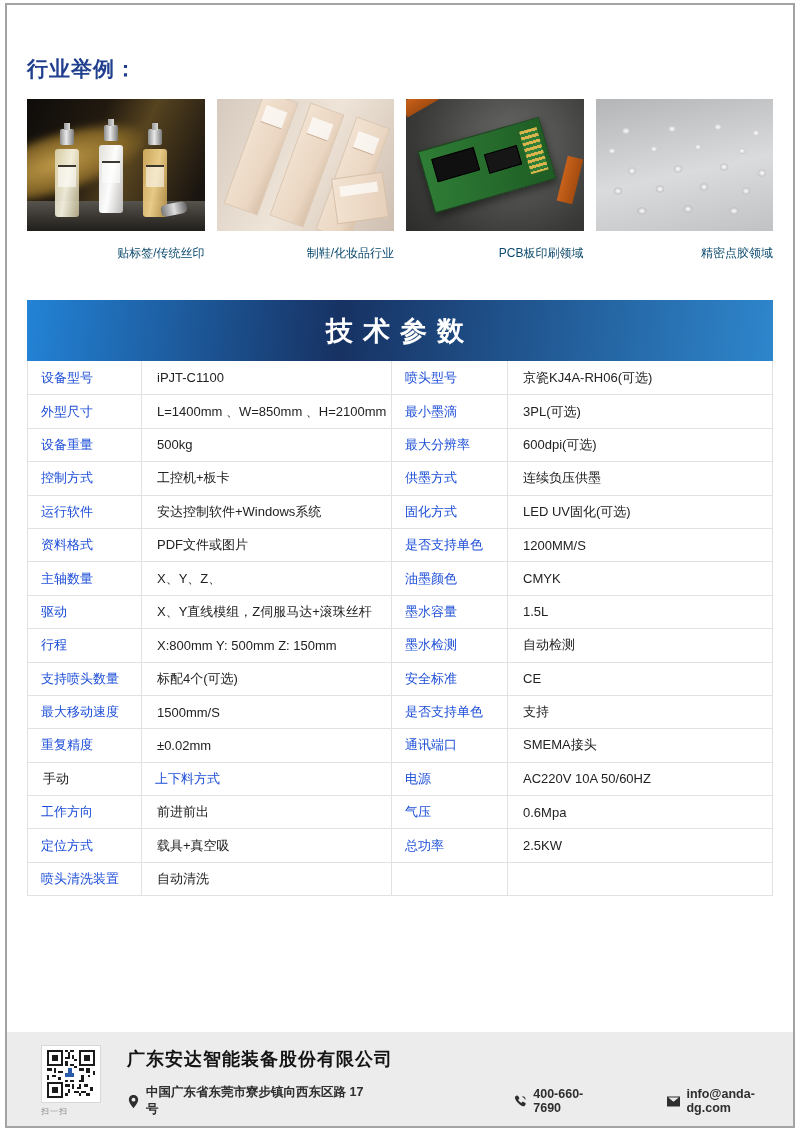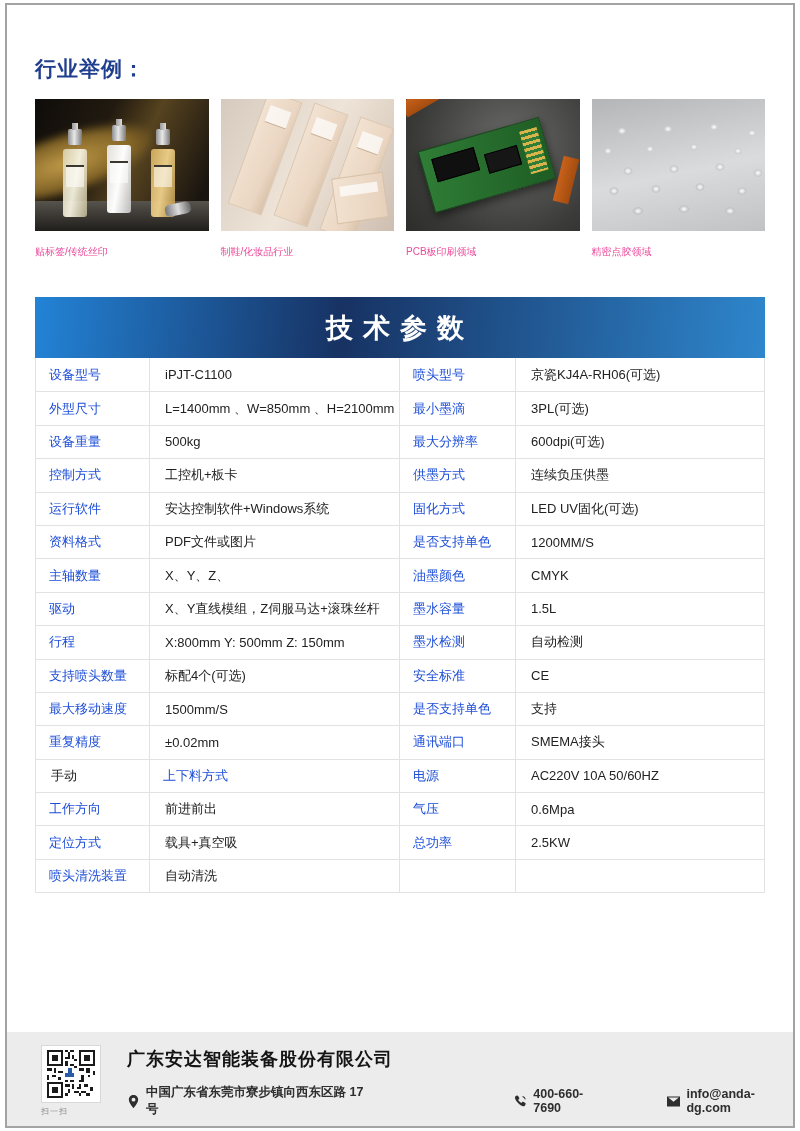--- a/index.html
+++ b/index.html
@@ -1,26 +1,26 @@
 <!DOCTYPE html>
 <html><head>
 <meta charset="utf-8">
 <style>
   * { margin:0; padding:0; box-sizing:border-box; }
   html,body { width:800px; height:1131px; background:#fff; font-family:"Liberation Sans","DejaVu Sans",sans-serif; }
   .page { margin:3px 5px; height:1125px; border:2px solid #a3a3a3; background:#fff; display:flex; flex-direction:column; overflow:hidden; }
-  .content { padding:0 28px; }
+  .content { padding:0 20px; }
 
   
   .section-title { margin-top:50px; font-size:21px; font-weight:bold; color:#1f3e8e; letter-spacing:1px; }
 
   
   .industry-grid { display:grid; grid-template-columns:repeat(4,1fr); gap:12px; margin-top:16px; }
   .card .art { position:relative; height:132px; overflow:hidden; }
-  .caption { text-align:left; font-size:10px; color:#ec4899; margin-top:14px; }
+  .caption { text-align:right; font-size:12px; color:#0c4a6e; margin-top:14px; }
 
   
   .art-bottles { background:linear-gradient(115deg,#0e0c0a 0%,#221a10 35%,#56431f 55%,#191410 90%); }
   .art-bottles .ribbon { position:absolute; left:-30px; top:30px; width:150px; height:60px; background:radial-gradient(ellipse at 40% 50%,#d2a94f 0%,#8a6a28 55%,transparent 75%); transform:rotate(-18deg); filter:blur(3px); opacity:.9; }
   .art-bottles .floor { position:absolute; left:0; right:0; bottom:0; height:30px; background:linear-gradient(#57534d,#201e1b); }
   .bottle { position:absolute; bottom:14px; width:24px; height:68px; border-radius:3px; background:linear-gradient(100deg,rgba(222,214,180,.85),rgba(245,242,225,.95) 50%,rgba(200,190,150,.8)); }
   .bottle:before { content:""; position:absolute; top:-20px; left:5px; width:14px; height:16px; border-radius:2px; background:linear-gradient(90deg,#8f8f8f,#e8e8e8 45%,#7b7b7b); }
   .bottle:after { content:""; position:absolute; top:-26px; left:9px; width:6px; height:7px; background:linear-gradient(90deg,#9a9a9a,#dcdcdc); }
   .bottle .lbl { position:absolute; top:16px; left:3px; right:3px; height:22px; background:rgba(255,255,255,.55); border-top:2px solid #3a372e; }
   .bottle.b1 { left:28px; }

